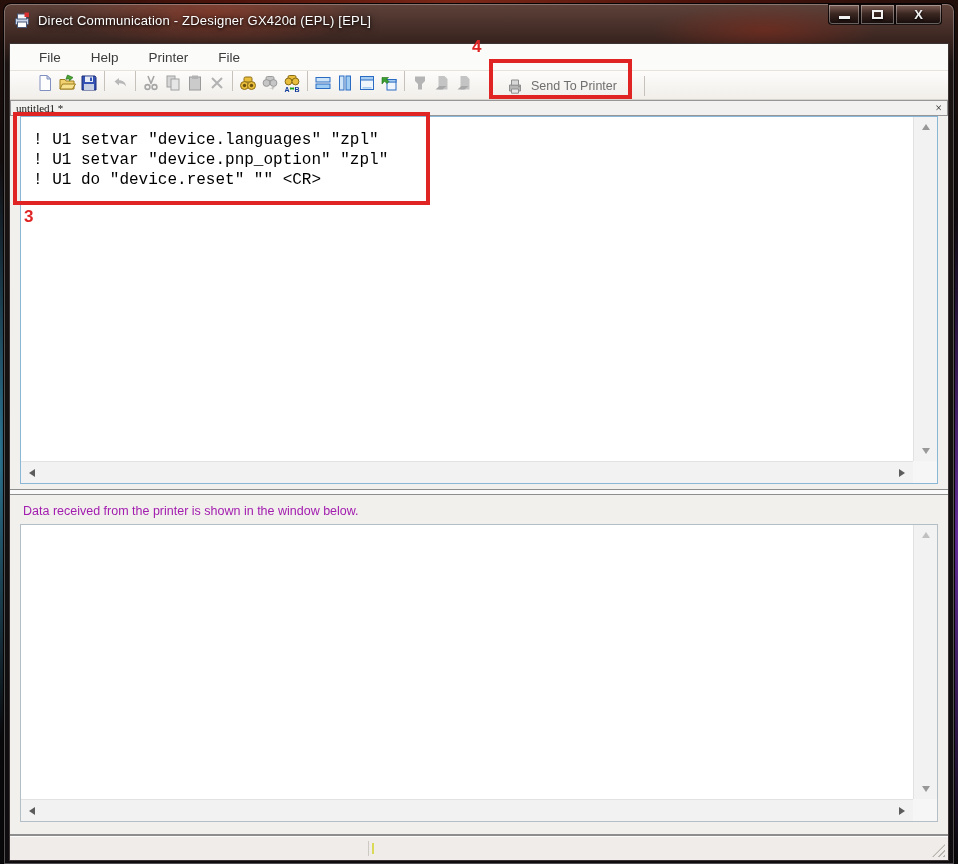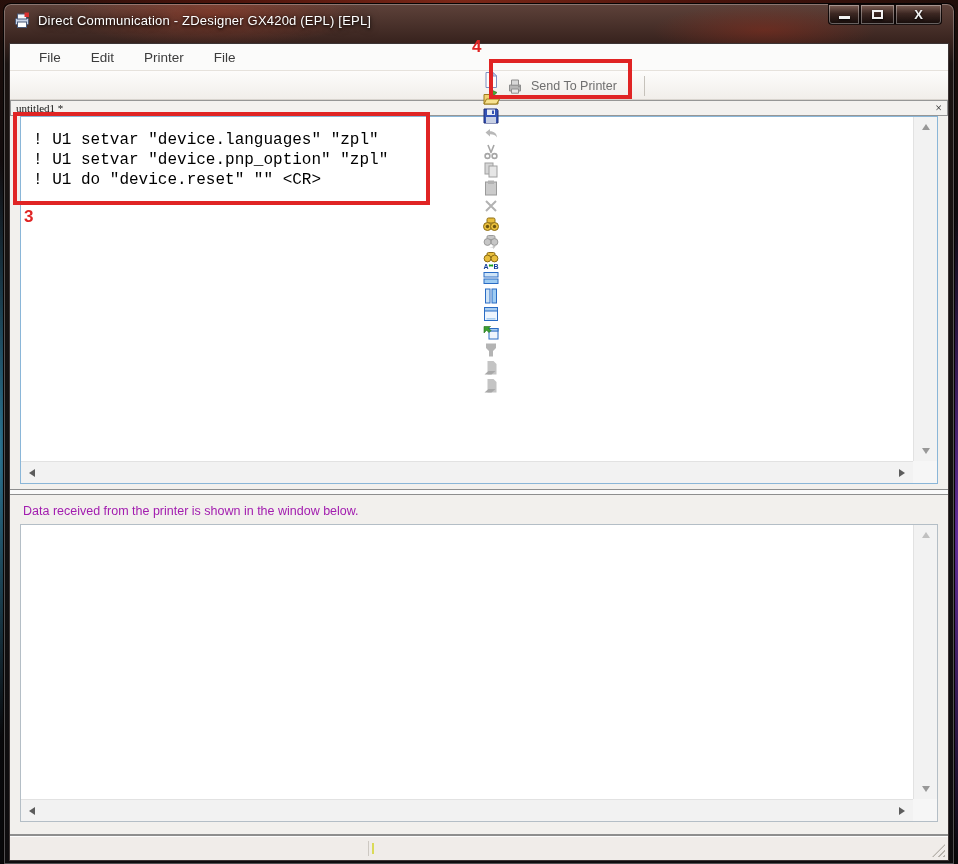--- a/index.html
+++ b/index.html
@@ -34,21 +34,21 @@
   }
   .win-btn.min{ width:32px; border-radius:0 0 0 4px; }
   .win-btn.max{ width:35px; }
   .win-btn.close{ width:47px; border-radius:0 0 4px 0; color:#f2f2f2; font-size:13px; font-weight:bold; text-shadow:0 1px 2px #000; }
   .glyph-min{ width:11px; height:3px; background:#f2f2f2; box-shadow:0 1px 2px #000; margin-top:6px; }
   .glyph-max{ width:11px; height:9px; border:2px solid #f2f2f2; box-shadow:0 1px 2px #000; }
   
   .client{ margin:8px 6px; height:816px; background:#f2f0ed; position:relative; box-shadow:0 0 0 1px #3c3434; }
   .menubar{ height:26px; background:#fbfbfa; display:flex; align-items:center; padding-left:14px; }
   .menu-item{ padding:4px 15px; font-size:13.5px; color:#3c3c3c; }
-  .toolbar{ height:30px; background:linear-gradient(#fdfcfb,#f1eeea); border-top:1px solid #e6e2dc; border-bottom:1px solid #d8d4ce; display:flex; align-items:center; padding-left:24px; position:relative;flex-direction:column; }
+  .toolbar{ height:30px; background:linear-gradient(#fdfcfb,#f1eeea); border-top:1px solid #e6e2dc; border-bottom:1px solid #d8d4ce; display:flex; padding-left:24px; position:relative; }
   .ticon{ width:22px; height:24px; display:flex; align-items:center; justify-content:center; }
   .ticon svg{ width:18px; height:18px; display:block; }
   .tsep{ width:1px; height:20px; background:#c6c2bb; margin:0 4px; }
   .send-btn{ position:absolute; left:486px; top:2px; height:26px; display:flex; align-items:center; gap:7px; padding:0 10px; color:#6f6f6f; font-size:12.5px; }
   .send-btn svg{ width:18px; height:18px; }
   .send-after-sep{ position:absolute; left:634px; top:5px; height:20px; width:1px; background:#c6c2bb; }
   
   .tabbar{ height:16px; background:#f3f1ef; border:1px solid #969696; display:flex; align-items:center; justify-content:space-between; padding:0 5px; font-size:11px; color:#141414; line-height:13px;font-family:Liberation Serif, serif; }
   .tab-close{ font-size:12px; color:#2a2a2a; line-height:12px; }
   
@@ -113,21 +113,21 @@
       <div class="win-btn close">
           <span>X</span>
         </div>
     </div>
   </div>
 
   <div class="client">
 
     <div class="menubar">
       <span class="menu-item">File</span>
-      <span class="menu-item">Edit</span>
+      <span class="menu-item">Help</span>
       <span class="menu-item">Printer</span>
       <span class="menu-item">File</span>
     </div>
 
     <div class="toolbar">
       <span class="ticon">
         <svg viewBox="0 0 18 18">
             <path d="M4 1.5h7l3.5 3.5v11.5H4z" fill="#fdfdfd" stroke="#8090c0"></path>
             <path d="M11 1.5v3.5h3.5z" fill="#dde5f5" stroke="#8090c0"></path>
           </svg>

